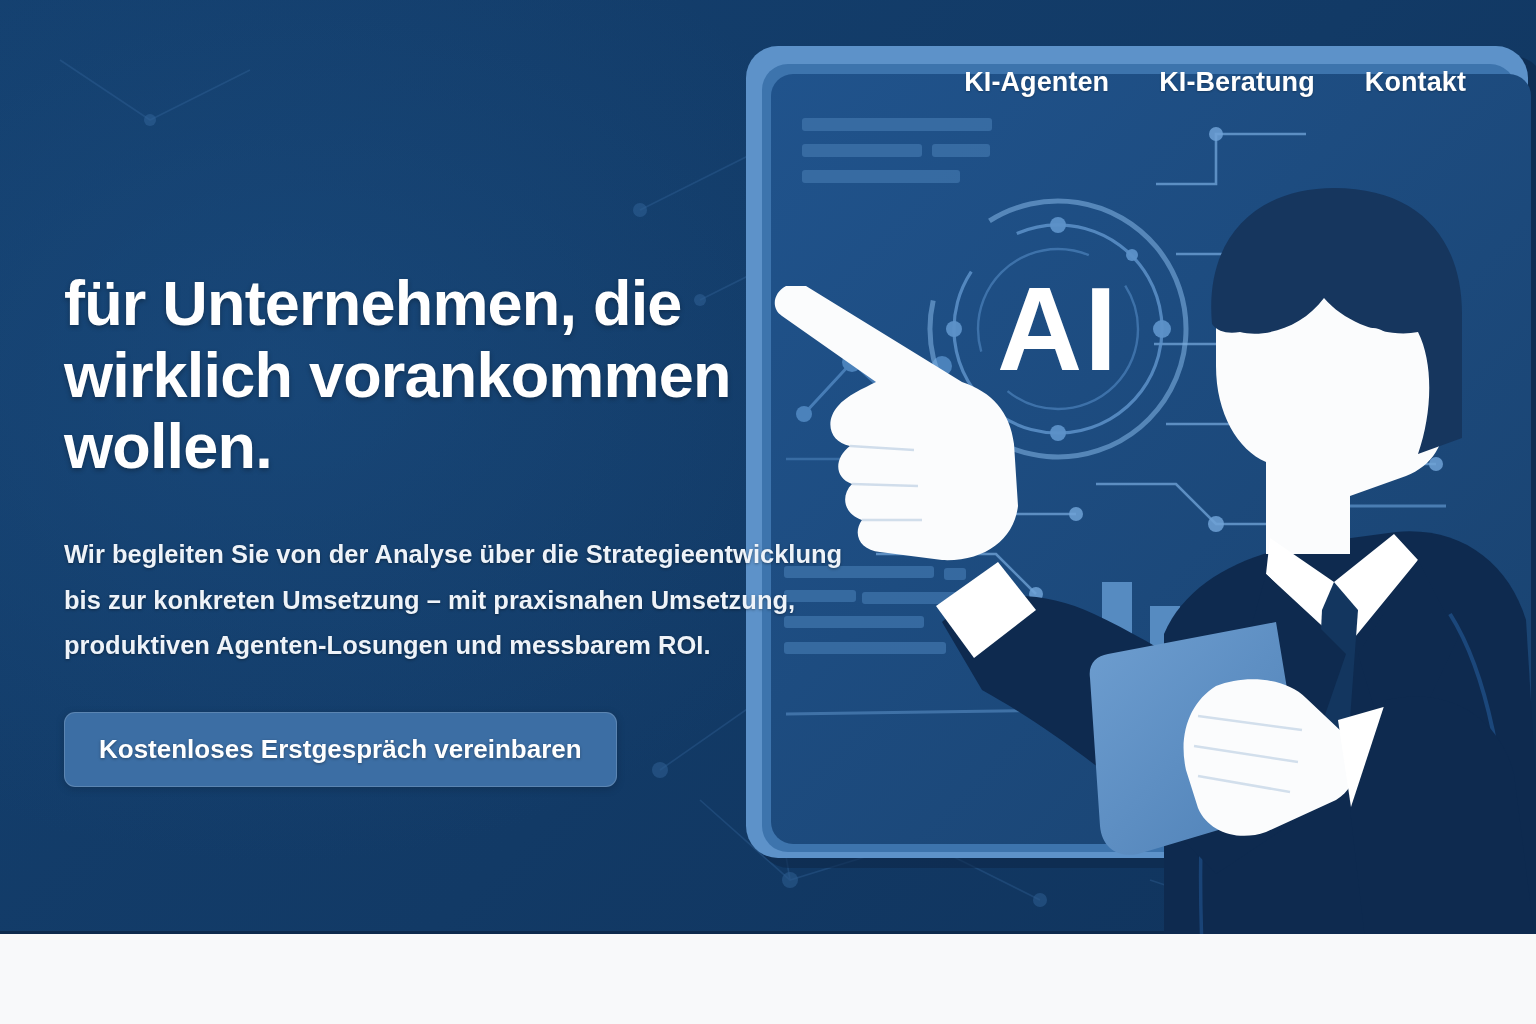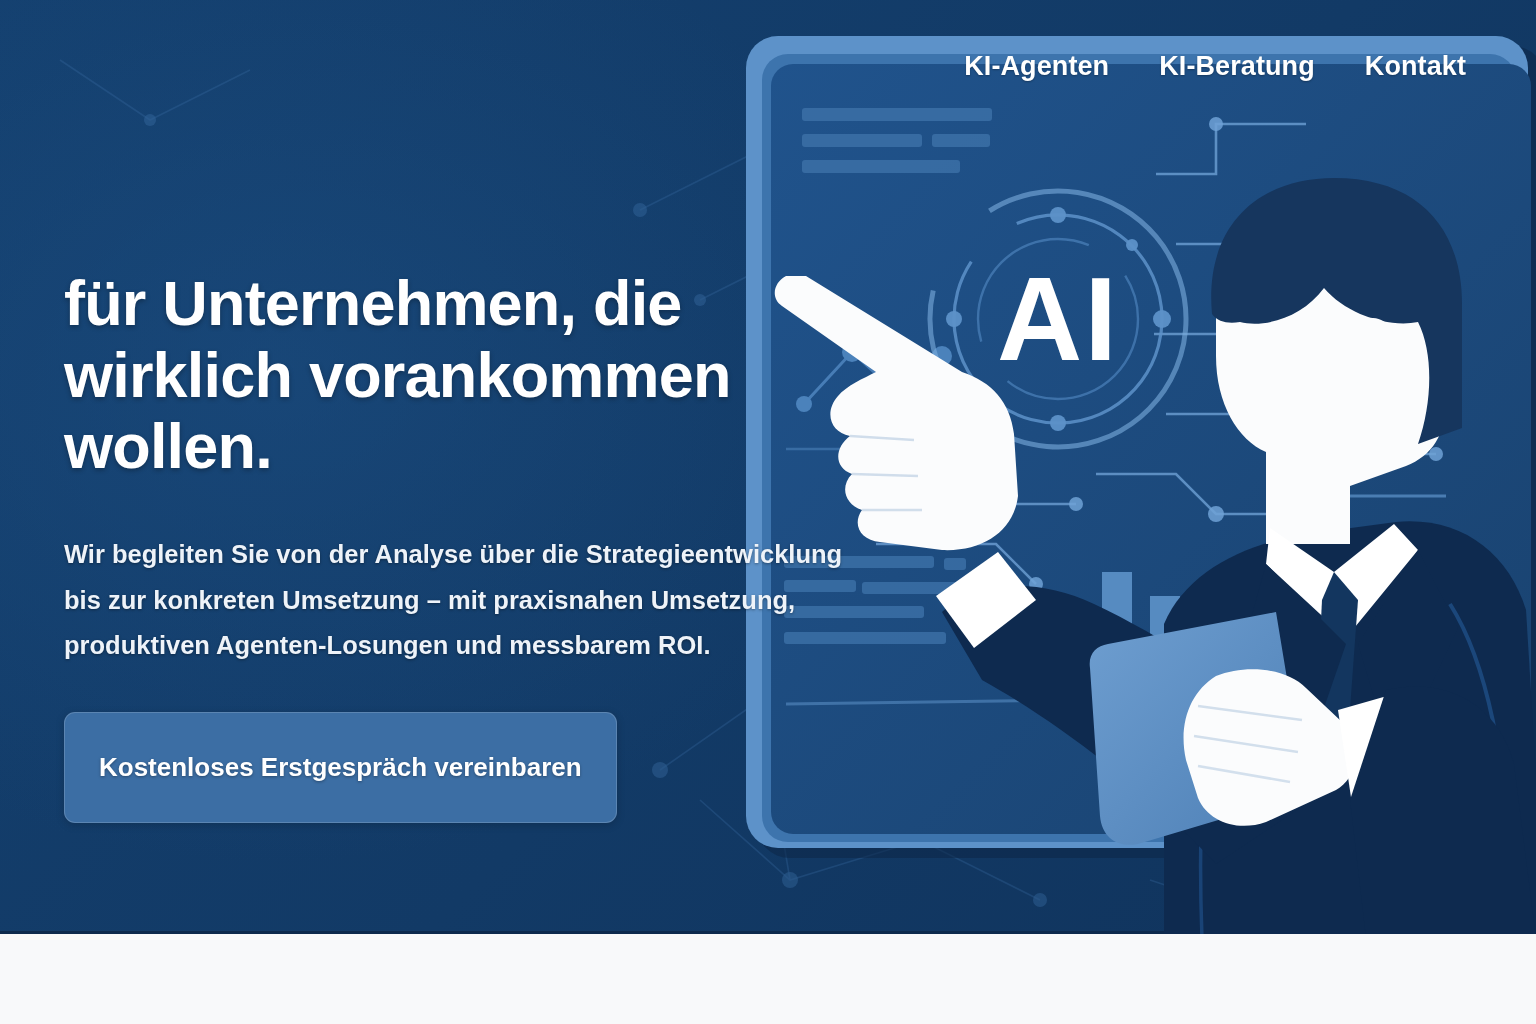--- a/index.html
+++ b/index.html
@@ -22,21 +22,21 @@
   .hero-bottom-line {
     position:absolute; left:0; bottom:0; width:1536px; height:3px;
     background:#0d2a4d;
   }
 
   
   .net { position:absolute; inset:0; width:1536px; height:934px; opacity:.55; }
 
   
   .nav {
-    position:absolute; right:0; top:0; height:132px; width:100%;
+    position:absolute; right:0; top:16px; height:132px; width:100%;
     display:flex; align-items:center; justify-content:flex-end;
     gap:50px; padding-right:70px;
     z-index:40;
   }
   .nav-item {
     color:#ffffff; font-size:27px; font-weight:600; letter-spacing:.1px;
     white-space:nowrap; cursor:pointer;
     text-shadow:0 1px 2px rgba(0,0,0,.28);
   }
 
@@ -54,30 +54,30 @@
     color:#eef3f9; font-size:25.5px; font-weight:700; line-height:1.78;
     max-width:860px;
     text-shadow:0 1px 3px rgba(0,0,0,.38);
   }
   .cta {
     margin-top:44px;
     display:inline-block;
     background:#3c6ea4;
     border:1px solid rgba(255,255,255,.16);
     border-radius:11px;
-    padding:39px 34px;
+    padding:21px 34px;
     color:#ffffff; font-size:26px; font-weight:600;
     cursor:pointer;
     text-shadow:0 1px 3px rgba(0,0,0,.35);
     box-shadow:0 2px 8px rgba(0,0,0,.18);
   }
 
   
   .illo {
-    position:absolute; right:0; top:4px; width:790px; height:934px;
+    position:absolute; right:0; top:14px; width:790px; height:934px;
     z-index:20;
   }
   .illo svg { display:block; }
 
   
   .below {
     position:absolute; left:0; top:934px; width:1536px; height:90px;
     background:#f8f9fa;
   }
 </style>

